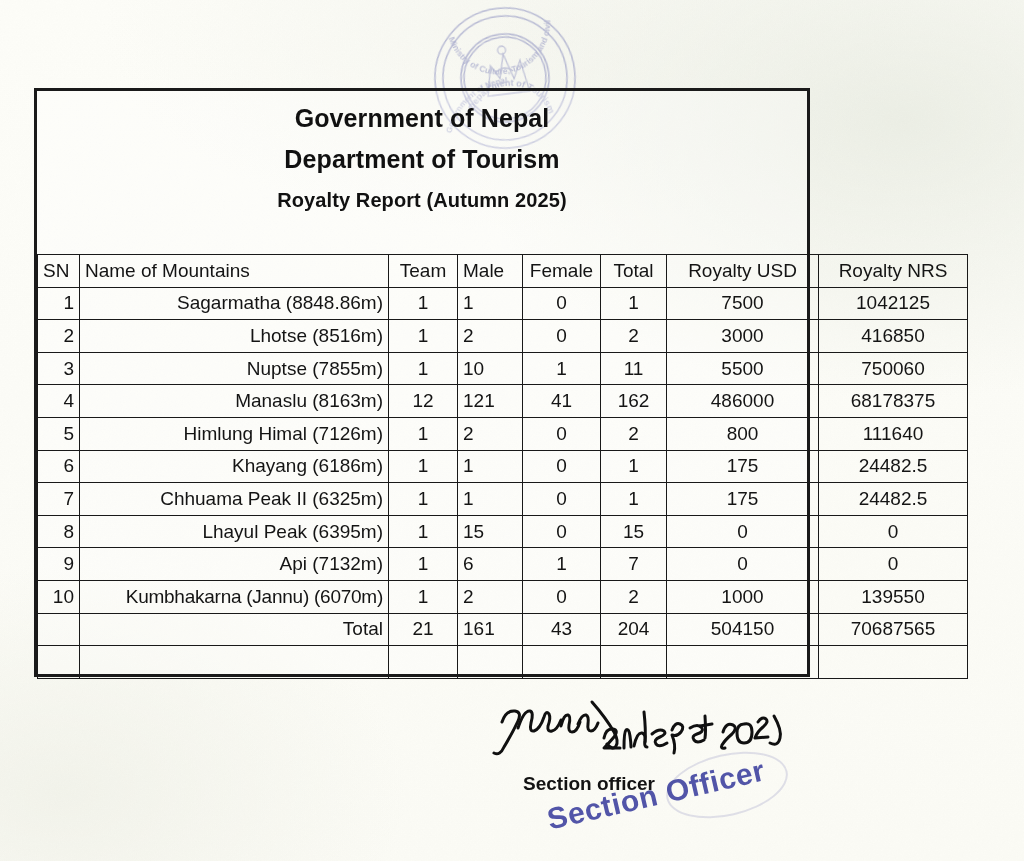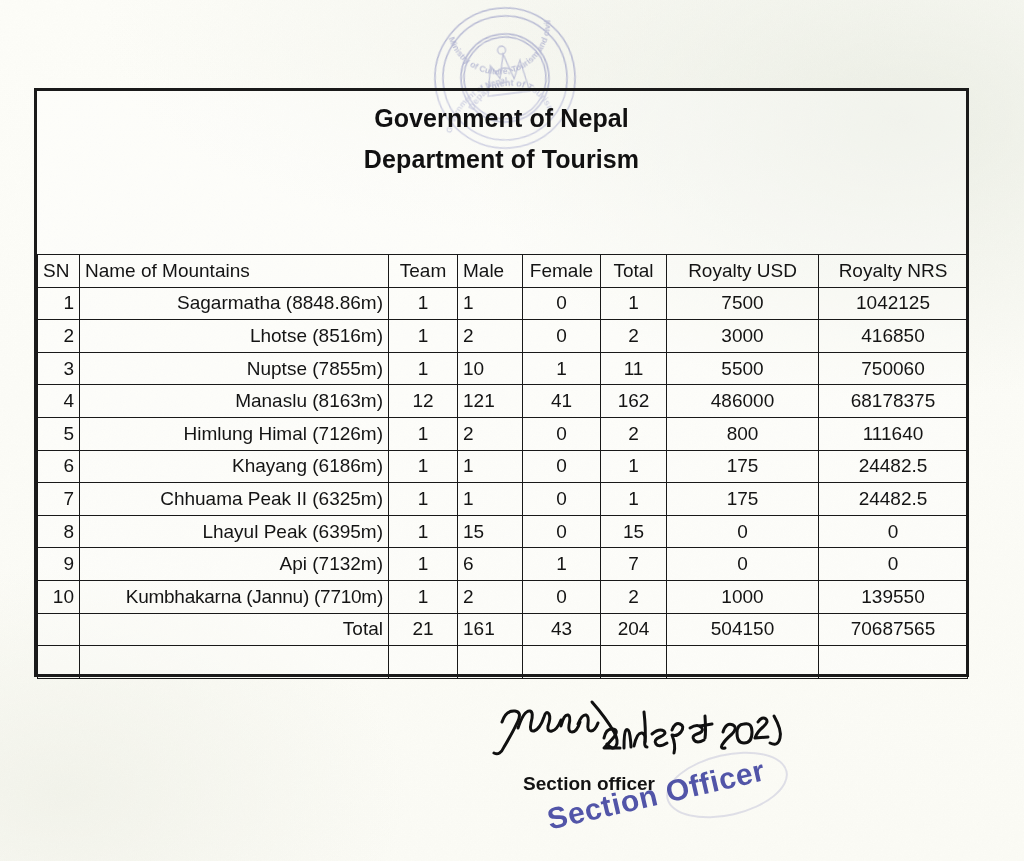--- a/index.html
+++ b/index.html
@@ -42,21 +42,21 @@
     opacity: .46;
     transform: rotate(-7deg);
     pointer-events: none;
   }
 
   
   .doc-table {
     position: absolute;
     left: 34px;
     top: 88px;
-    width: 935px;
+    width: 776px;
     height: 589px;
     border: 3px solid #1a1a1a;
     box-sizing: border-box;
     background: rgba(255,255,255,0.30);
   }
 
   
   .heading {
     height: 163px;
     box-sizing: border-box;
@@ -213,20 +213,21 @@
       <path d="M66 70 q9 -8 18 0"></path>
       <circle cx="75" cy="48" r="4"></circle>
     </g>
   </svg>
 
   <div class="doc-table">
 
     <div class="heading">
       <div class="ln ln1">Government of Nepal</div>
       <div class="ln ln3">Department of Tourism</div>
+      <div class="ln ln4">Royalty Report (Autumn 2025)</div>
     </div>
 
     <table class="grid">
       <thead>
         <tr>
           <th class="c-sn">SN</th>
           <th class="c-name">Name of Mountains</th>
           <th class="c-team">Team</th>
           <th class="c-male">Male</th>
           <th class="c-female">Female</th>
@@ -332,21 +333,21 @@
           <td class="c-male">6</td>
           <td class="c-female">1</td>
           <td class="c-total">7</td>
           <td class="c-usd">0</td>
           <td class="c-nrs">0</td>
         </tr>
 
         <tr>
           <td class="c-sn">10</td>
           <td class="c-name">
-            <span class="name-overflow">Kumbhakarna (Jannu) (7710m)</span>
+            <span class="name-overflow">Kumbhakarna (Jannu) (6070m)</span>
           </td>
           <td class="c-team">1</td>
           <td class="c-male">2</td>
           <td class="c-female">0</td>
           <td class="c-total">2</td>
           <td class="c-usd">1000</td>
           <td class="c-nrs">139550</td>
         </tr>
 
         <tr class="row-total">

